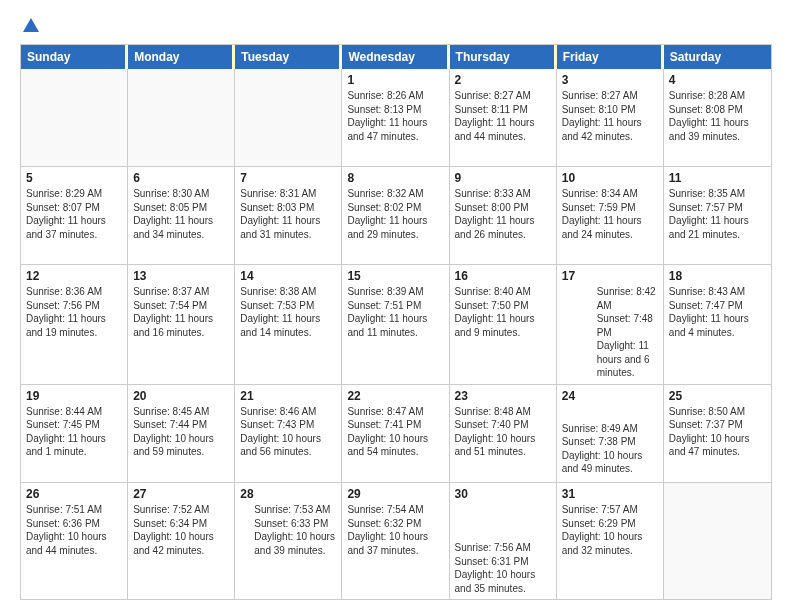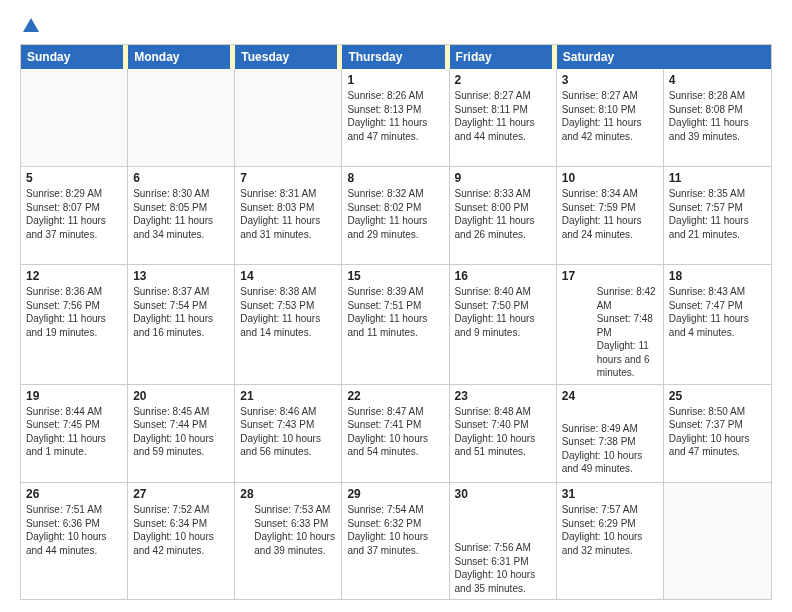--- a/index.html
+++ b/index.html
@@ -50,21 +50,21 @@
       display: grid;
       grid-template-columns: repeat(7, 1fr);
       background: #2b6cbf;
     }
     .cal-header-cell {
       color: #fff;
       font-size: 12px;
       font-weight: bold;
       text-align: left;
       padding: 5px 6px;
-      border-right: 5px solid #fef9c3;
+      border-right: 3px solid #fef9c3;
     }
     .cal-header-cell:last-child { border-right: none; }
     .cal-body {
       flex: 1;
       display: flex;
       flex-direction: column;
     }
     .cal-row {
       display: grid;
       grid-template-columns: repeat(7, 1fr);
@@ -112,20 +112,21 @@
       <div class="month-title"></div>
       <div class="location-title"></div>
     </div>
   </div>
 
   <div class="calendar">
     <div class="cal-header">
     <div class="cal-header-cell">Sunday</div>
         <div class="cal-header-cell">Monday</div>
         <div class="cal-header-cell">Tuesday</div>
+        <div class="cal-header-cell">Wednesday</div>
         <div class="cal-header-cell">Thursday</div>
         <div class="cal-header-cell">Friday</div>
         <div class="cal-header-cell">Saturday</div>
       </div>
     <div class="cal-body">
     <div class="cal-row">
           <div class="cal-cell empty"></div>
           <div class="cal-cell empty"></div>
           <div class="cal-cell empty"></div>
           <div class="cal-cell">

